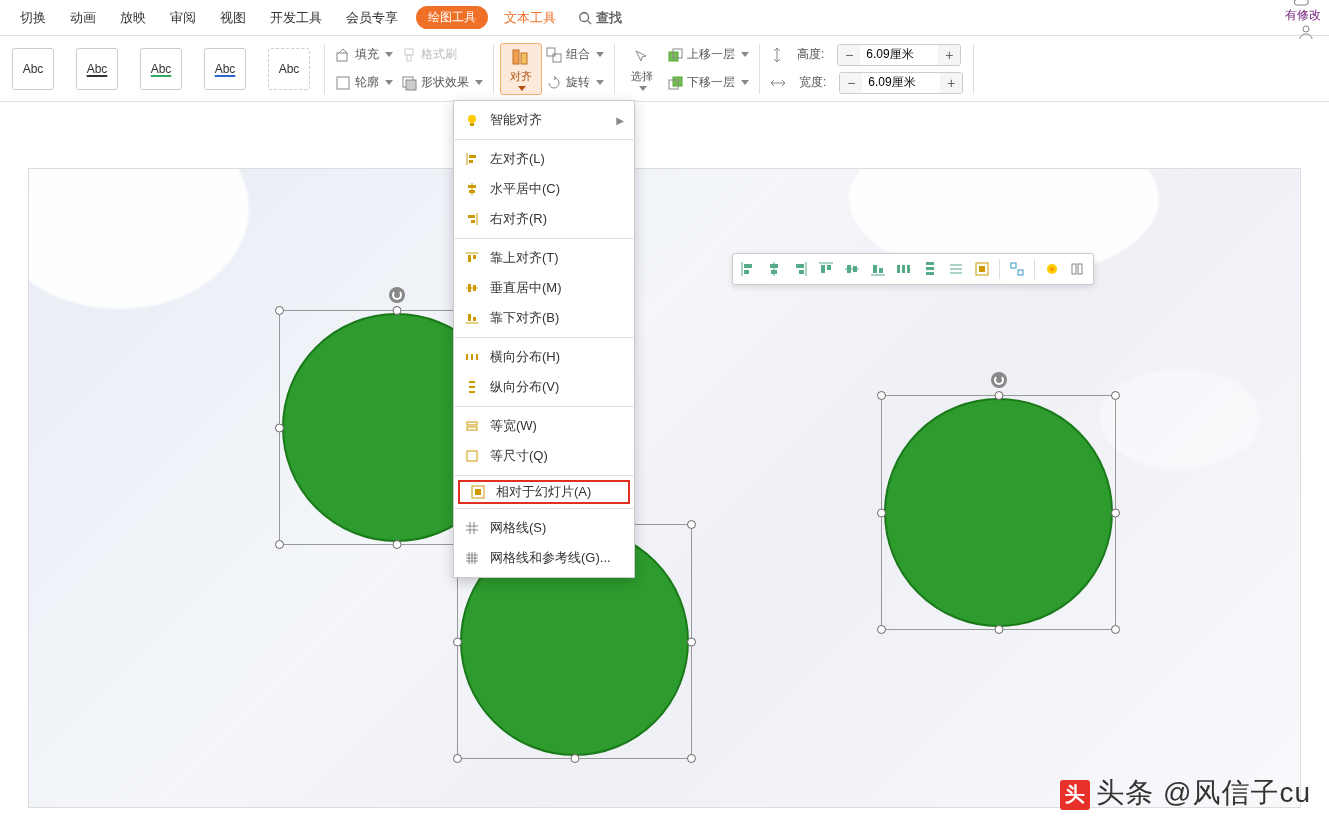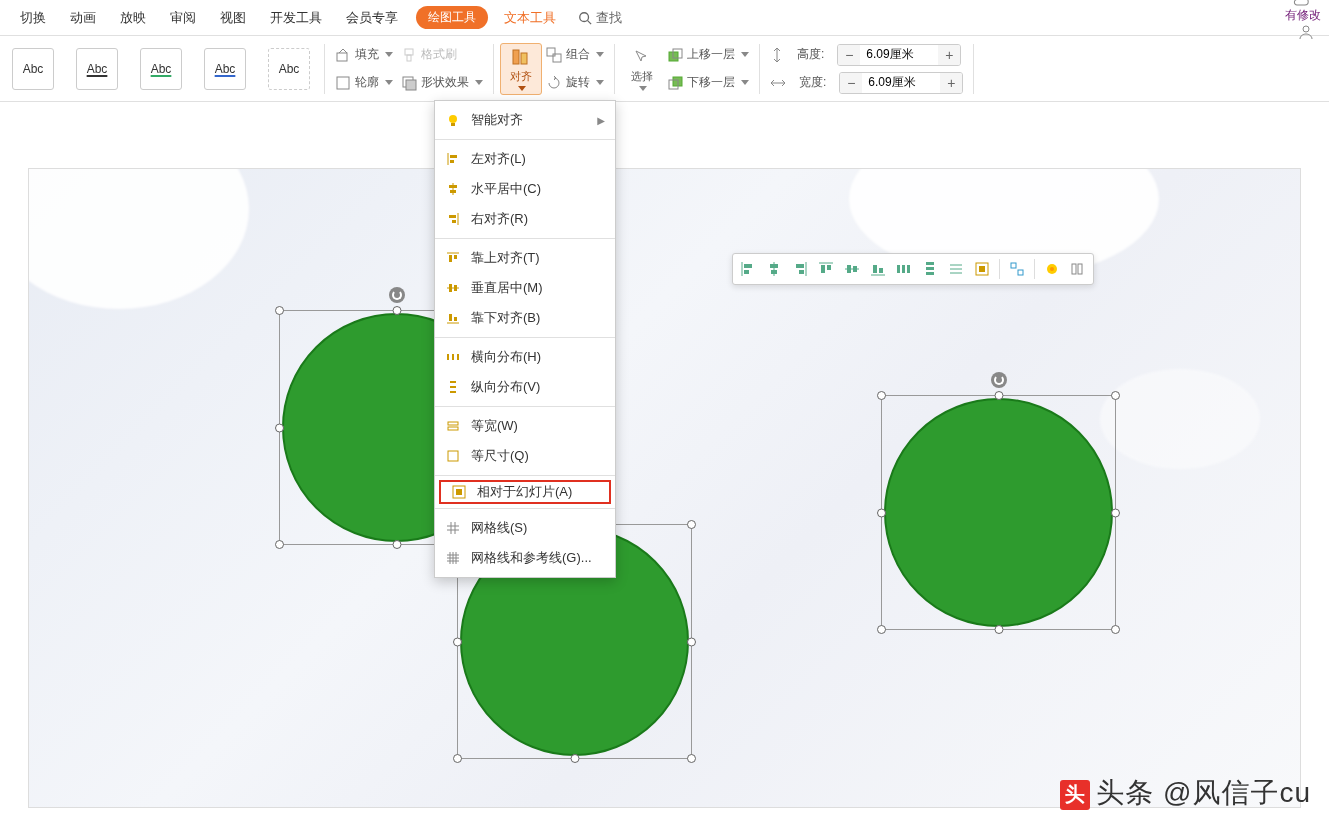--- a/index.html
+++ b/index.html
@@ -2,21 +2,21 @@
 <html><head>
 <meta charset="utf-8">
 <style>
 * { box-sizing: border-box; margin: 0; padding: 0; font-family: "Microsoft YaHei", sans-serif; }
 body { background: #fff; width: 1329px; height: 822px; overflow: hidden; position: relative; }
 
 .menubar { height: 36px; display: flex; align-items: center; padding: 0 8px; border-bottom: 1px solid #e0e0e0; font-size: 13px; color: #333; }
 .menubar .menu-item { padding: 0 12px; cursor: pointer; }
 .menubar .tool-pill { background: #f07028; color: #fff; border-radius: 12px; padding: 3px 12px; margin: 0 6px; font-size: 12px; }
 .menubar .tool-text { color: #f07028; margin: 0 10px; }
-.menubar .search { display: flex; align-items: center; margin-left: 12px; color: #666; }
+.menubar .search { display: flex; align-items: center; margin-left: 12px; color: #666; font-weight: bold; }
 .menubar .search svg { margin-right: 4px; }
 .menubar .right { margin-left: auto; display: flex; align-items: center; color: #701a75; font-size: 12px; flex-direction: column; }
 .menubar .right svg { margin-right: 4px; }
 
 .ribbon { height: 66px; display: flex; align-items: center; border-bottom: 1px solid #e0e0e0; padding: 0 4px; }
 .abc-group { display: flex; gap: 22px; padding: 0 8px; }
 .abc-btn { width: 42px; height: 42px; border: 1px solid #ccc; border-radius: 3px; background: #fff; font-size: 12px; display:flex; align-items:center; justify-content:center; color:#333; position:relative; }
 .abc-btn .ul { text-decoration: underline; text-decoration-color: var(--uc, #000); text-decoration-thickness: 2px; text-underline-offset: 2px;}
 .abc-btn.dashed { border-style: dashed; }
 .ribbon-sep { width: 1px; height: 50px; background: #e0e0e0; margin: 0 6px; }
@@ -38,21 +38,21 @@
 .sel-box { position:absolute; border:1px solid #999; }
 .sel-box .handle { position:absolute; width:9px; height:9px; background:#fff; border:1px solid #666; border-radius:50%; }
 .sel-box .rot { position:absolute; width:16px; height:16px; background:#888; border-radius:50%; left:50%; top:-24px; transform:translateX(-50%); }
 .sel-box .rot::after{content:"";position:absolute;inset:3px;border:2px solid #fff;border-radius:50%;border-top-color:transparent;}
 .circle { position:absolute; border-radius:50%; background:#2e9b2e; border:2px solid #1a7a1a; }
 
 .float-toolbar { position:absolute; display:flex; background:#fff; border:1px solid #ccc; border-radius:3px; padding:3px; gap:2px; box-shadow: 0 2px 6px rgba(0,0,0,0.12);}
 .float-toolbar .tb { width:24px; height:24px; display:flex; align-items:center; justify-content:center; border-radius:2px;}
 .float-toolbar .sep{width:1px;background:#ddd;margin:2px 3px;}
 
-.dropdown { position:absolute; left:434px; top:100px; width:182px; background:#fff; border:1px solid #ccc; box-shadow:0 4px 12px rgba(0,0,0,0.2); font-size:13px; color:#333; padding:4px 0;}
+.dropdown { position:absolute; left:453px; top:100px; width:182px; background:#fff; border:1px solid #ccc; box-shadow:0 4px 12px rgba(0,0,0,0.2); font-size:13px; color:#333; padding:4px 0;}
 .dropdown .dd-item { height:30px; display:flex; align-items:center; padding:0 10px 0 10px; gap:10px; cursor:pointer;}
 .dropdown .dd-item.highlight{background:#fff; border:2px solid #e03020; margin:2px 4px; height:24px;}
 .dropdown .dd-sep{height:1px;background:#e0e0e0;margin:4px 0;}
 .dropdown .arrow{margin-left:auto;color:#888;font-size:10px;}
 .dd-icon{width:16px;height:16px;flex-shrink:0;display:flex;align-items:center;justify-content:center;}
 
 .watermark{position:absolute;right:18px;bottom:10px;font-size:28px;color:#333;font-weight:500;letter-spacing:1px;}
 .watermark .logo{display:inline-flex;width:30px;height:30px;background:#e8302a;color:#fff;align-items:center;justify-content:center;font-weight:bold;border-radius:3px;margin-right:6px;font-size:20px;vertical-align:middle;}
 
 .tri{display:inline-block;width:0;height:0;border-left:4px solid transparent;border-right:4px solid transparent;border-top:5px solid #888;margin-left:2px;vertical-align:middle;}

